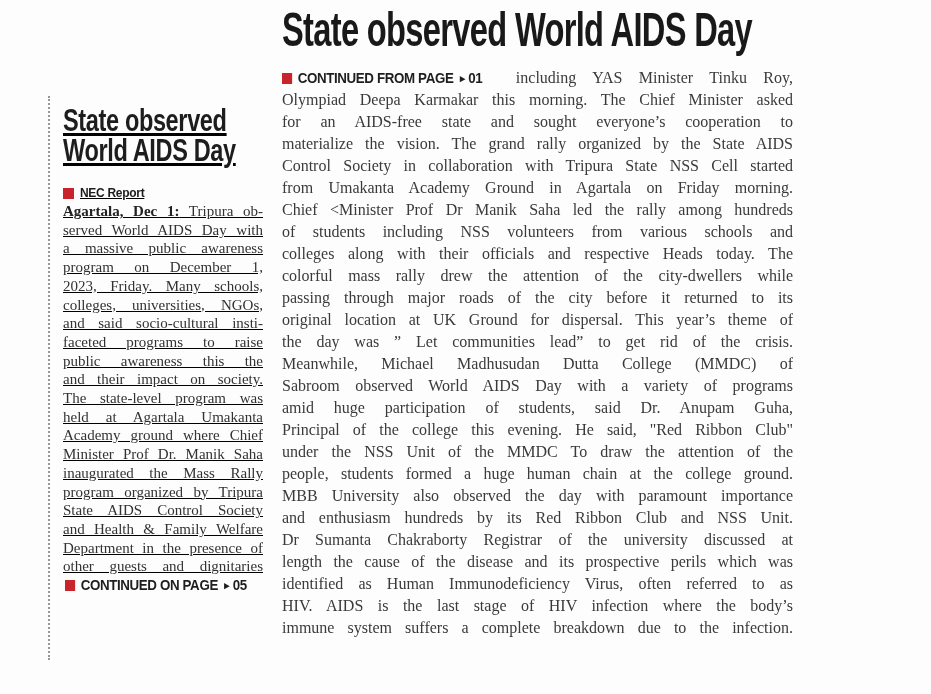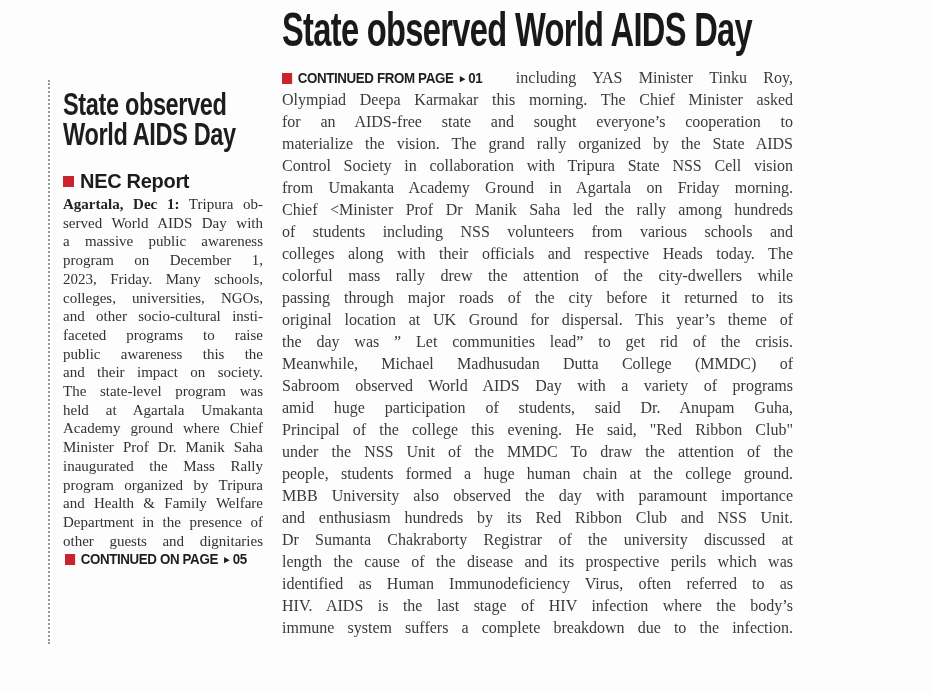--- a/index.html
+++ b/index.html
@@ -6,31 +6,31 @@
   body{
     width:931px;height:694px;overflow:hidden;
     background:#fdfdfd;position:relative;
     font-family:"Liberation Sans",sans-serif;
     -webkit-font-smoothing:antialiased;
   }
   .page{position:absolute;inset:0;}
 
   
   .left-article{
-    position:absolute;left:48px;top:80px;width:216px;height:564px;
-    border-left:2px dotted #979797;padding-left:13px;box-sizing:border-box;
+    position:absolute;left:48px;top:96px;width:216px;height:564px;
+    border-left:2px dotted #979797;padding-left:13px;box-sizing:border-box;text-decoration:underline;
   }
   .left-headline{
     margin:10px 0 0 0;font-weight:bold;color:#1d1d1d;
     font-size:31px;line-height:30px;letter-spacing:-0.5px;
     transform:scaleX(0.76);transform-origin:0 0;white-space:nowrap;
   }
   .left-headline span{display:block;}
   .byline{margin-top:20px;display:flex;align-items:center;color:#1c1c1c;}
-  .byline .byline-label{font-weight:bold;font-size:20px;letter-spacing:-0.3px;}
+  .byline .byline-label{font-weight:bold;font-size:12px;letter-spacing:-0.3px;}
 
   .left-body{margin-top:2px;width:200px;color:#323232;
     font-family:"Liberation Serif",serif;font-size:15px;line-height:18.7px;}
 
   .continued-on-line{margin-top:0;width:200px;text-align:right;}
 
   
   .main-article{position:absolute;left:282px;top:6px;width:511px;}
   .main-headline{
     margin:0 0 13px 0;font-weight:bold;color:#191919;
@@ -70,45 +70,46 @@
       <span class="red-sq"></span>
       <span class="byline-label">NEC Report</span>
     </div>
     <div class="left-body" id="left-body">
         <div class="jline" style=""><b>Agartala, Dec 1:</b> Tripura ob-</div>
         <div class="jline" style="">served  World AIDS Day with</div>
         <div class="jline" style="">a massive public awareness</div>
         <div class="jline" style="">program on December 1,</div>
         <div class="jline" style="">2023, Friday. Many schools,</div>
         <div class="jline" style="">colleges, universities, NGOs,</div>
-        <div class="jline" style="">and other socio-cultural insti-</div>
+        <div class="jline" style="">and said socio-cultural insti-</div>
         <div class="jline" style="">faceted programs to raise</div>
         <div class="jline" style="">public awareness this the</div>
         <div class="jline" style="">and their impact on society.</div>
         <div class="jline" style="">The state-level program was</div>
         <div class="jline" style="">held at Agartala Umakanta</div>
         <div class="jline" style="">Academy ground where Chief</div>
         <div class="jline" style="">Minister Prof Dr. Manik Saha</div>
         <div class="jline" style="">inaugurated the Mass  Rally</div>
         <div class="jline" style="">program organized by Tripura</div>
+        <div class="jline" style="">State AIDS Control Society</div>
         <div class="jline" style="">and Health &amp; Family Welfare</div>
         <div class="jline" style="">Department in the presence of</div>
         <div class="jline" style="">other guests and dignitaries</div>
       </div>
     <div class="continued-on-line" id="continued-on"><span class="cont-marker"><span class="red-sq"></span><span class="cont-label">CONTINUED ON PAGE</span><span class="cont-arrow">▸</span><span class="cont-page">05</span></span></div>
   </div>
 
   <div class="main-article">
     <h1 class="main-headline">State observed World AIDS Day</h1>
     <div class="main-body" id="main-body">
         <div class="jline" style=""><span class="cont-marker"><span class="red-sq"></span><span class="cont-label">CONTINUED FROM PAGE</span><span class="cont-arrow">▸</span><span class="cont-page">01</span></span><span class="marker-gap"></span>including YAS Minister Tinku Roy,</div>
         <div class="jline" style="">Olympiad Deepa Karmakar this morning. The Chief Minister asked</div>
         <div class="jline" style="">for an AIDS-free state and sought everyone’s cooperation to</div>
         <div class="jline" style="">materialize the vision. The grand rally organized by the State AIDS</div>
-        <div class="jline" style="">Control Society in collaboration with Tripura State NSS Cell vision</div>
+        <div class="jline" style="">Control Society in collaboration with Tripura State NSS Cell started</div>
         <div class="jline" style="">from Umakanta Academy  Ground in Agartala on Friday morning.</div>
         <div class="jline" style="">Chief &lt;Minister Prof Dr Manik Saha led the rally among hundreds</div>
         <div class="jline" style="">of students including NSS volunteers from various schools and</div>
         <div class="jline" style="">colleges along with their officials and respective Heads today. The</div>
         <div class="jline" style="">colorful mass rally drew the attention of the city-dwellers while</div>
         <div class="jline" style="">passing through major roads of the city before it returned to its</div>
         <div class="jline" style="">original location at UK Ground for dispersal. This year’s theme of</div>
         <div class="jline" style="">the day was ” Let communities lead” to get rid of the crisis.</div>
         <div class="jline" style="">Meanwhile, Michael Madhusudan Dutta College (MMDC) of</div>
         <div class="jline" style="">Sabroom observed World AIDS Day with a variety of programs</div>

